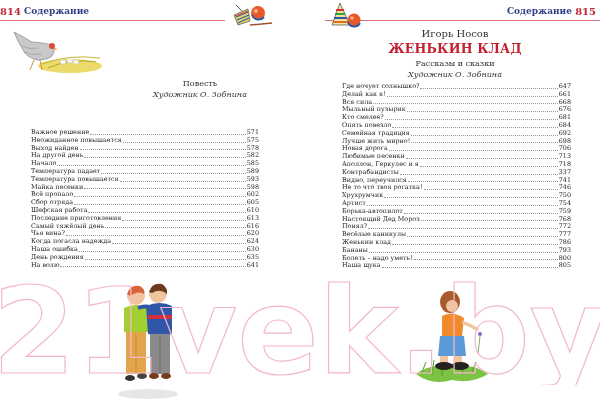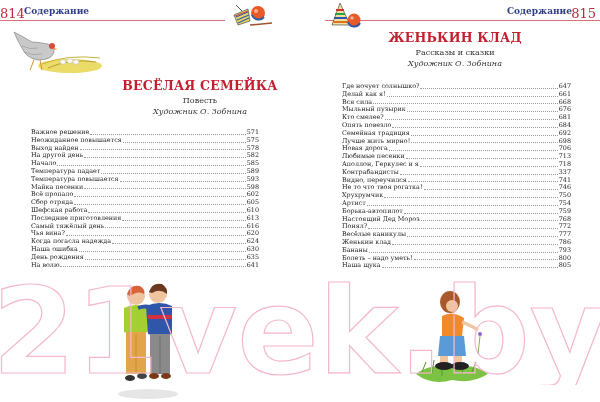--- a/index.html
+++ b/index.html
@@ -6,21 +6,21 @@
   body { width:600px; height:402px; background:#ffffff; position:relative; overflow:hidden;
          font-family:"DejaVu Serif", serif; color:#222; }
   .page { position:absolute; top:0; height:402px; width:300px; }
   .left { left:0; }
   .right { left:300px; }
 
   
   .hdr-line { position:absolute; top:20px; height:1px; background:#d9707a; }
   .left .hdr-line { left:0; width:225px; }
   .right .hdr-line { left:25px; width:275px; }
-  .hdr-num { position:absolute; top:6px; font-size:13px; font-weight:normal; color:#c0273a; }
+  .hdr-num { position:absolute; top:6px; font-size:10px; font-weight:bold; color:#c0273a; }
   .hdr-title { position:absolute; top:6px; font-size:9px; font-weight:bold; color:#2f3f86; }
   .left .hdr-num { left:0; }
   .left .hdr-title { left:24px; }
   .right .hdr-num { right:4px; }
   .right .hdr-title { right:28px; }
 
   
   .title-block { position:absolute; text-align:center; }
   .author { font-size:10px; color:#333; }
   .book-title { font-size:12.5px; font-weight:bold; color:#c3202f; letter-spacing:0.2px; margin-top:2px; }
@@ -67,21 +67,20 @@
     <ellipse cx="62" cy="33" rx="3" ry="2.2" fill="#fbfbf2" stroke="#aaa" stroke-width="0.4"></ellipse>
     <ellipse cx="68" cy="34" rx="3" ry="2.2" fill="#fbfbf2" stroke="#aaa" stroke-width="0.4"></ellipse>
     <path d="M6 4 Q10 14 14 20 Q18 30 30 32 Q44 32 46 24 Q46 18 40 16 Q30 14 24 14 Q14 8 6 4 Z" fill="#c9c9c9" stroke="#777" stroke-width="0.6"></path>
     <path d="M14 18 Q22 22 30 20 M16 24 Q24 28 34 26" stroke="#888" stroke-width="0.5" fill="none"></path>
     <circle cx="44" cy="18" r="3" fill="#d94a3a"></circle>
     <path d="M46 20 L50 21 L46 22 Z" fill="#e8a030"></path>
     <path d="M26 32 L22 42 M32 32 L34 42" stroke="#d8902a" stroke-width="1"></path>
   </svg>
 
   <div class="title-block" style="left:100px;top:76px;width:200px">
-    <div class="book-title">ВЕСЁЛАЯ СЕМЕЙКА</div>
     <div class="genre">Повесть</div>
     <div class="artist">Художник О. Зобнина</div>
   </div>
 
   <ul class="toc" style="left:31px;top:129px;width:228px">
     <li>
         <span class="t">Важное решение</span>
         <span class="dots"></span>
         <span class="p">571</span>
       </li>
@@ -205,20 +204,21 @@
     <rect x="6" y="8" width="8" height="2" fill="#d03030"></rect>
     <rect x="5" y="12" width="10" height="2" fill="#2fa040"></rect>
     <rect x="4" y="16" width="13" height="2" fill="#2f56a8"></rect>
     <rect x="3" y="20" width="15" height="2" fill="#e07020"></rect>
     <circle cx="24" cy="19" r="6.5" fill="#e85a2a"></circle>
     <path d="M18 21 A6.5 6.5 0 0 0 30 22" stroke="#2f56a8" stroke-width="2" fill="none"></path>
     <circle cx="22" cy="17" r="1.8" fill="#f6b08a"></circle>
   </svg>
 
   <div class="title-block" style="left:10px;top:28px;width:290px">
+    <div class="author">Игорь Носов</div>
     <div class="book-title">ЖЕНЬКИН КЛАД</div>
     <div class="genre">Рассказы и сказки</div>
     <div class="artist">Художник О. Зобнина</div>
   </div>
 
   <ul class="toc" style="left:42px;top:83px;width:229px">
     <li>
         <span class="t">Где ночует солнышко?</span>
         <span class="dots"></span>
         <span class="p">647</span>

